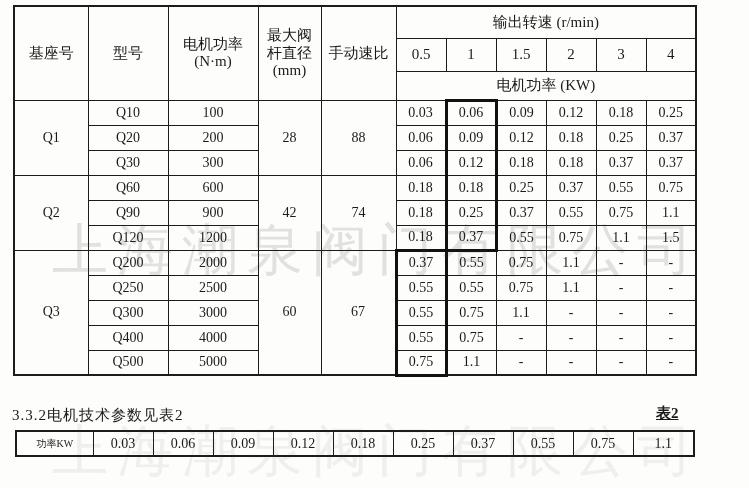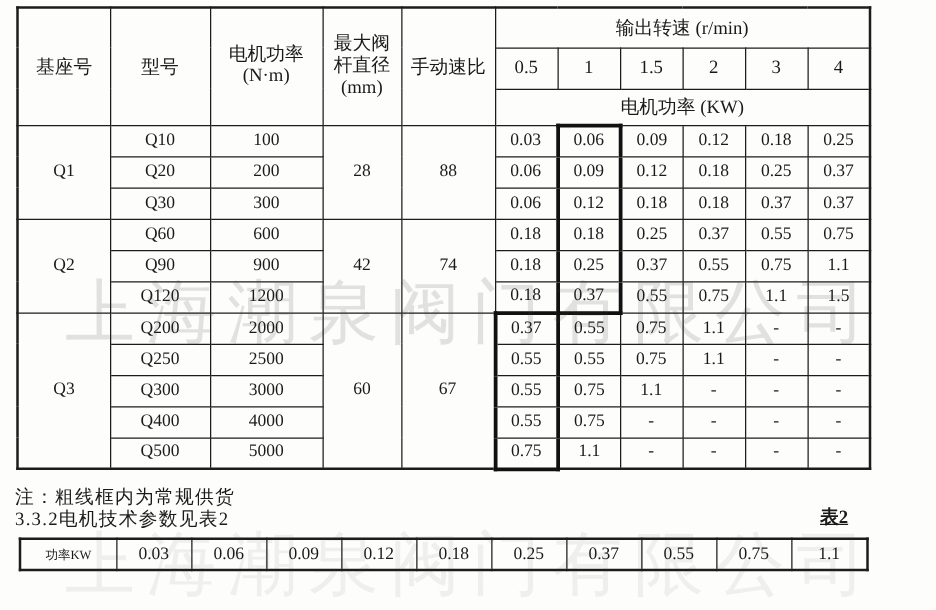--- a/index.html
+++ b/index.html
@@ -234,21 +234,20 @@
           <td class="hl hl-bottom">0.75</td>
           <td>1.1</td>
           <td>-</td>
           <td>-</td>
           <td>-</td>
           <td>-</td>
         </tr>
       </tbody>
   </table>
 
-  <div class="note note1">注：粗线框内为常规供货</div>
   <div class="note note2">3.3.2电机技术参数见表2</div>
   <div class="table2-label">表2</div>
 
   <table class="bottom-table">
     <colgroup>
       <col style="width:77px">
       <col style="width:60px">
         <col style="width:60px">
         <col style="width:60px">
         <col style="width:60px">

